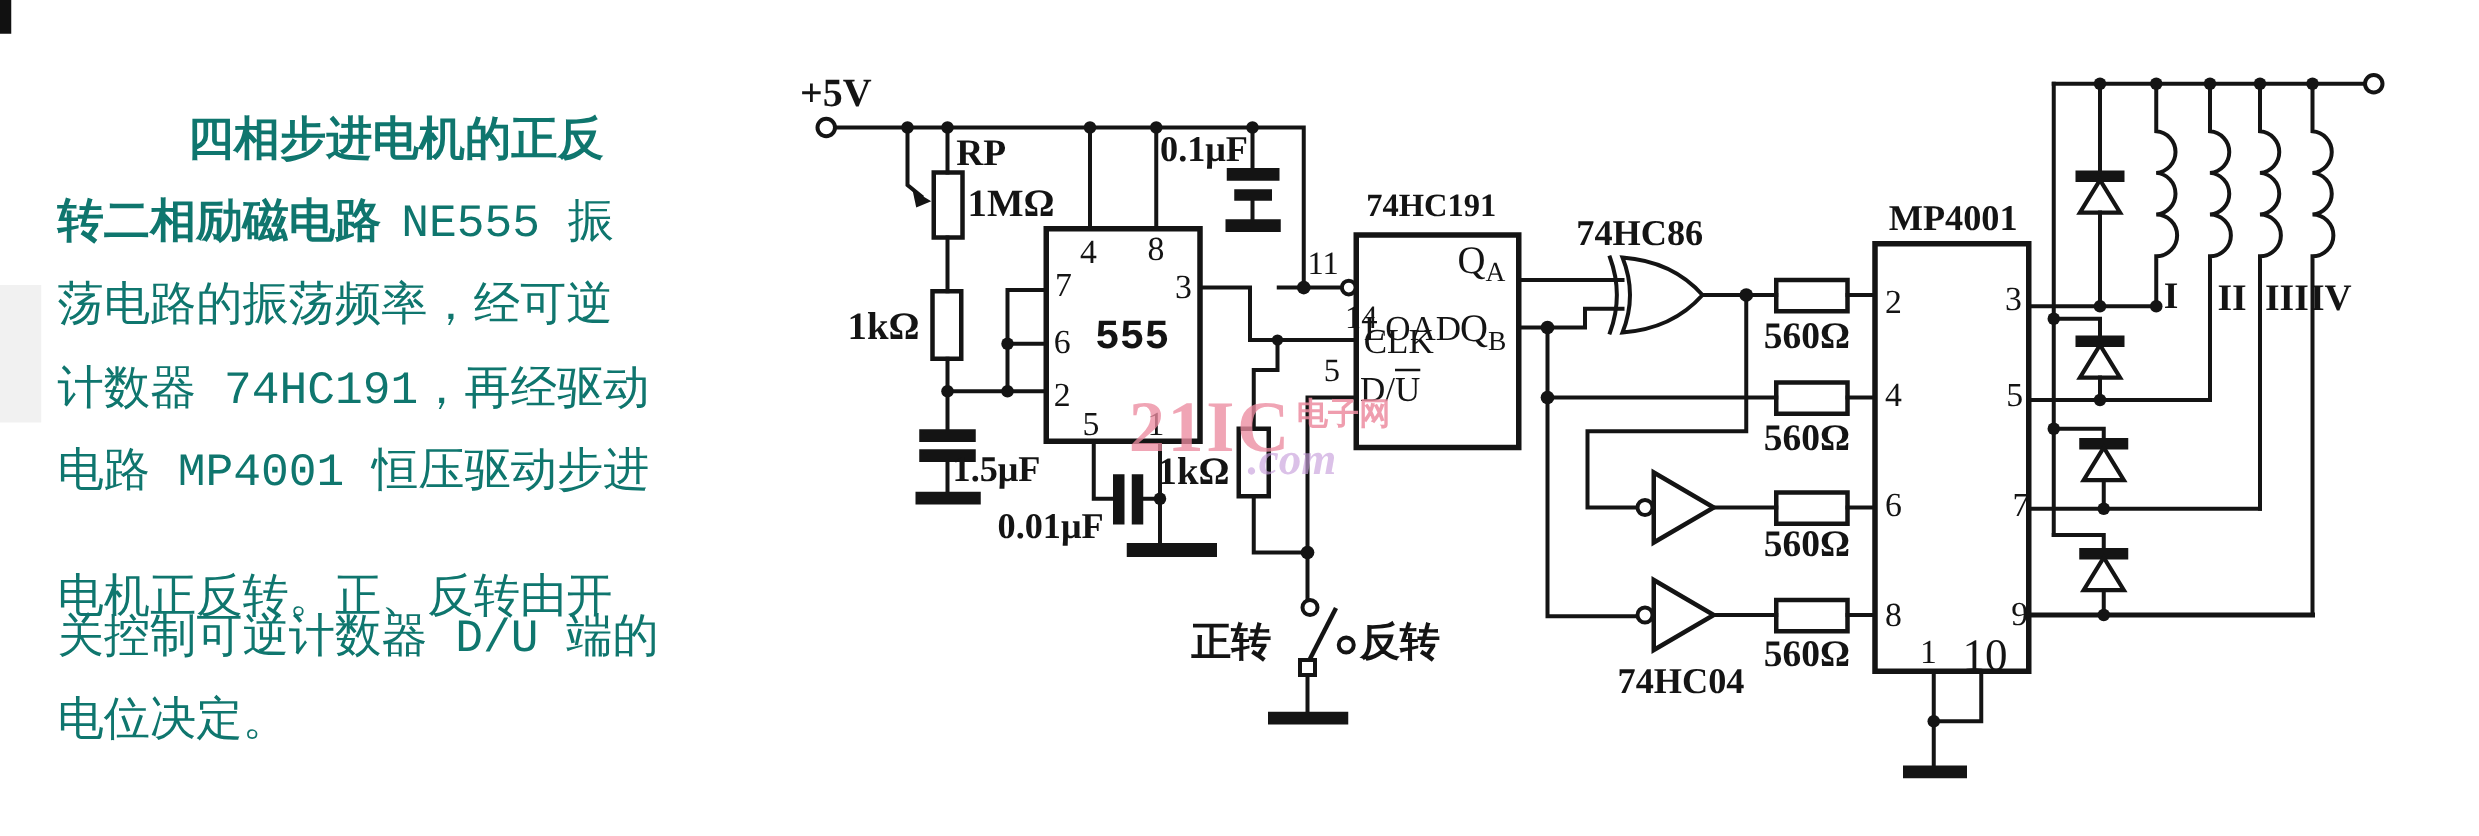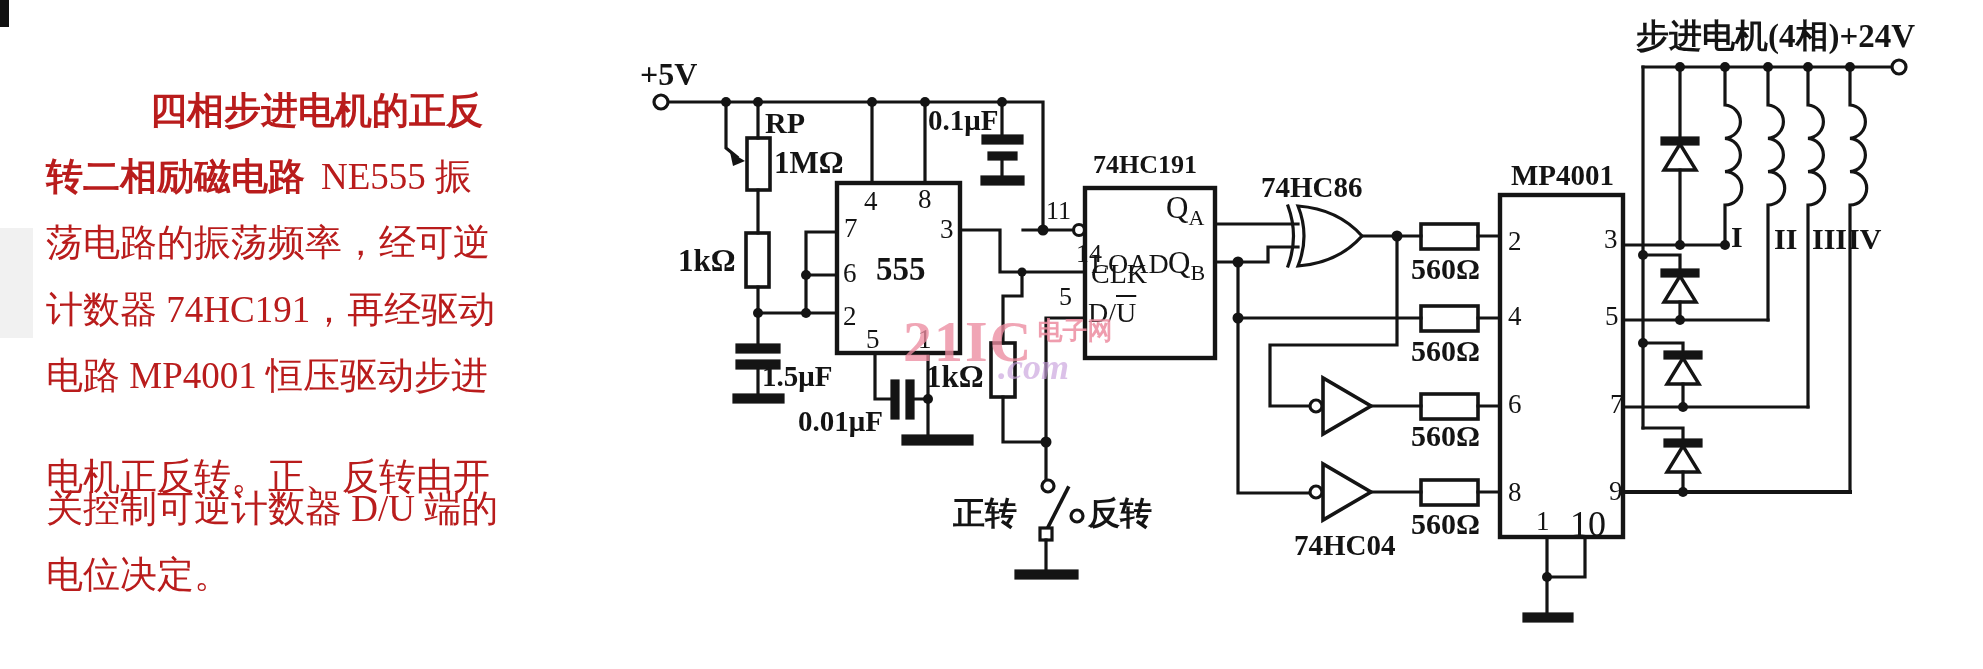--- a/index.html
+++ b/index.html
@@ -1,19 +1,19 @@
 <!DOCTYPE html>
 <html><head>
 <meta charset="utf-8">
 <style>
   html,body{margin:0;padding:0;background:#ffffff;}
   #stage{position:relative;width:1983px;height:669px;background:#fff;overflow:hidden;
          font-family:"Liberation Serif", serif;color:#141414;}
   .lbl{position:absolute;white-space:nowrap;color:#141414;line-height:1;}
-  .intro-line{position:absolute;font-size:37px;letter-spacing:0px;color:#b91c1c;}
+  .intro-line{position:absolute;font-size:37px;letter-spacing:0px;color:#0f766e;font-family:Liberation Mono, monospace;}
   .b{font-weight:700;}
   .ov{text-decoration:overline;}
   sub.pin{font-size:22px;vertical-align:-7px;}
   .wm{position:absolute;pointer-events:none;}
   .wm .big{font-weight:700;font-size:58px;color:rgba(236,140,160,0.78);letter-spacing:2px;}
   .wm .cn{font-size:25px;font-weight:700;color:rgba(236,140,160,0.85);text-align:right;}
   .wm .com{font-style:italic;font-size:36px;font-weight:700;color:rgba(200,160,220,0.65);}
   svg{position:absolute;left:0;top:0;}
   .scan-gray{position:absolute;background:#f1f1f1;}
   .scan-black{position:absolute;background:#111;}
@@ -179,21 +179,21 @@
 
   <div class="lbl b" style="left:640px;top:58px;font-size:32px;">+5V</div>
   <div class="lbl b" style="left:765px;top:108px;font-size:30px;">RP</div>
   <div class="lbl b" style="left:774px;top:147px;font-size:31px;">1MΩ</div>
   <div class="lbl b" style="left:678px;top:245px;font-size:31px;">1kΩ</div>
   <div class="lbl b" style="left:928px;top:106px;font-size:29px;">0.1μF</div>
   <div class="lbl b" style="left:762px;top:362px;font-size:29px;">1.5μF</div>
   <div class="lbl b" style="left:798px;top:407px;font-size:29px;">0.01μF</div>
   <div class="lbl b" style="left:926px;top:361px;font-size:31px;">1kΩ</div>
 
-  <div class="lbl b" style="left:876px;top:253px;font-size:33px;">555</div>
+  <div class="lbl b" style="left:876px;top:253px;font-size:33px;font-family:Liberation Mono, monospace;">555</div>
   <div class="lbl" style="left:864px;top:188px;font-size:27px;">4</div>
   <div class="lbl" style="left:918px;top:186px;font-size:27px;">8</div>
   <div class="lbl" style="left:844px;top:215px;font-size:27px;">7</div>
   <div class="lbl" style="left:843px;top:260px;font-size:27px;">6</div>
   <div class="lbl" style="left:843px;top:303px;font-size:27px;">2</div>
   <div class="lbl" style="left:940px;top:216px;font-size:27px;">3</div>
   <div class="lbl" style="left:866px;top:326px;font-size:27px;">5</div>
   <div class="lbl" style="left:918px;top:326px;font-size:27px;">1</div>
 
   <div class="lbl b" style="left:953px;top:497px;font-size:32px;">正转</div>
@@ -222,21 +222,20 @@
   <div class="lbl" style="left:1508px;top:303px;font-size:27px;">4</div>
   <div class="lbl" style="left:1508px;top:391px;font-size:27px;">6</div>
   <div class="lbl" style="left:1508px;top:479px;font-size:27px;">8</div>
   <div class="lbl" style="left:1604px;top:226px;font-size:27px;">3</div>
   <div class="lbl" style="left:1605px;top:303px;font-size:27px;">5</div>
   <div class="lbl" style="left:1610px;top:391px;font-size:27px;">7</div>
   <div class="lbl" style="left:1609px;top:478px;font-size:27px;">9</div>
   <div class="lbl" style="left:1536px;top:508px;font-size:27px;">1</div>
   <div class="lbl" style="left:1570px;top:506px;font-size:36px;">10</div>
 
-  <div class="lbl b" style="left:1636px;top:20px;font-size:33px;"><span>步进电机(4相)</span><span>+24V</span></div>
 
   <div class="lbl b" style="left:1731px;top:222px;font-size:30px;">I</div>
   <div class="lbl b" style="left:1774px;top:224px;font-size:30px;">II</div>
   <div class="lbl b" style="left:1812px;top:224px;font-size:30px;">III</div>
   <div class="lbl b" style="left:1848px;top:224px;font-size:30px;">IV</div>
 
   <div class="wm" style="left:903px;top:308px;">
     <span class="big">21IC</span><span class="cn" style="position:relative;top:-22px;left:4px;">电子网</span>
     <div class="com" style="position:absolute;left:95px;top:38px;">.com</div>
   </div>

